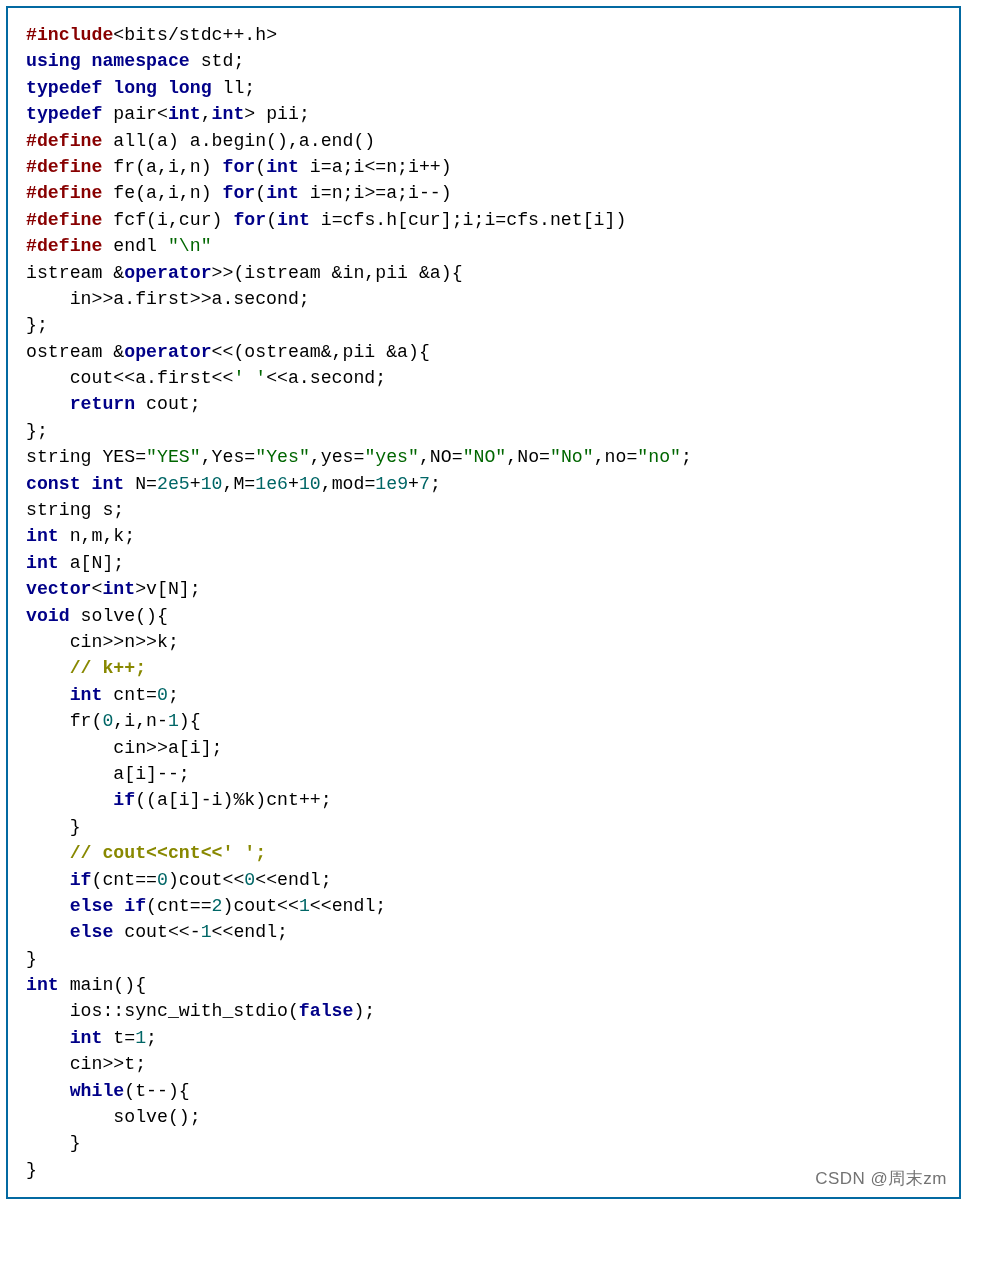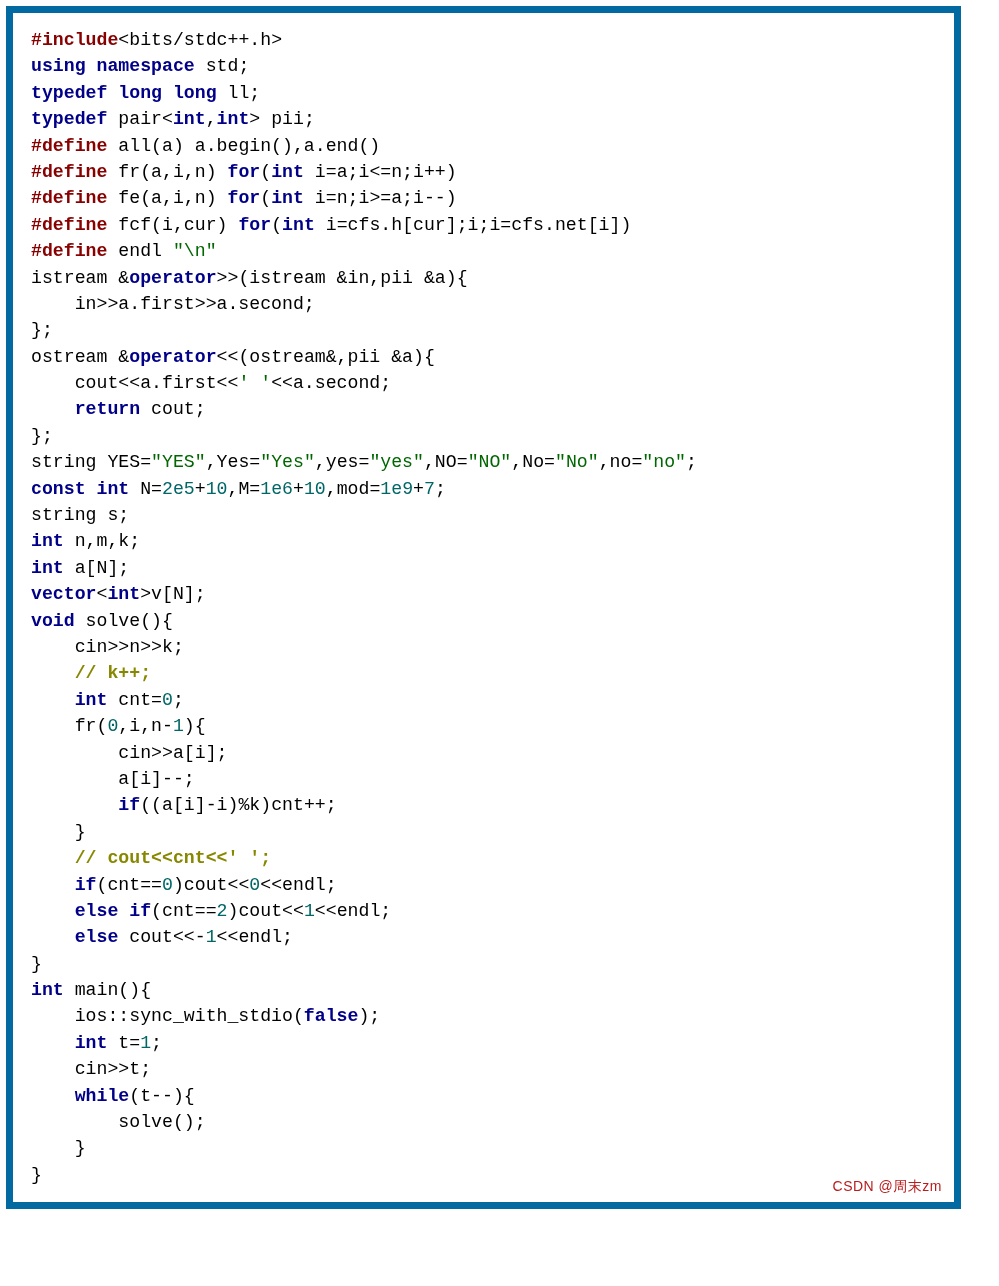--- a/index.html
+++ b/index.html
@@ -4,21 +4,21 @@
 <style>
   body {
     margin: 0;
     padding: 0;
     background: #fff;
     font-family: Consolas, "Courier New", monospace;
     font-size: 18.2px;
     line-height: 1.45;
   }
   .container {
-    border: 7px solid #0369a1;
+    border: 2px solid #0369a1;
     margin: 6px;
     padding: 14px 18px;
     width: 955px;
     box-sizing: border-box;
     position: relative;
   }
   pre {
     margin: 0;
     font-family: inherit;
     white-space: pre;
@@ -26,22 +26,22 @@
   .tok-pp   { color: #880000; font-weight: bold; }    
   .tok-kw   { color: #000088; font-weight: bold; }    
   .tok-str  { color: #006600; }                       
   .tok-num  { color: #006666; }                       
   .tok-com  { color: #888800; font-weight: bold; }    
   .tok-plain{ color: #000; }                          
   .watermark {
     position: absolute;
     right: 12px;
     bottom: 6px;
-    color: #b91c1c;
-    font-size: 14px;
+    color: #737373;
+    font-size: 17px;
     font-family: sans-serif;
     letter-spacing: 0.5px;
   }
 </style>
 </head>
 <body>
 
 <div class="container">
   <pre id="code-pre"><span class="tok-pp">#include</span><span class="tok-plain">&lt;bits/stdc++.h&gt;</span>
 <span class="tok-kw">using</span><span class="tok-plain"> </span><span class="tok-kw">namespace</span><span class="tok-plain"> std;</span>

